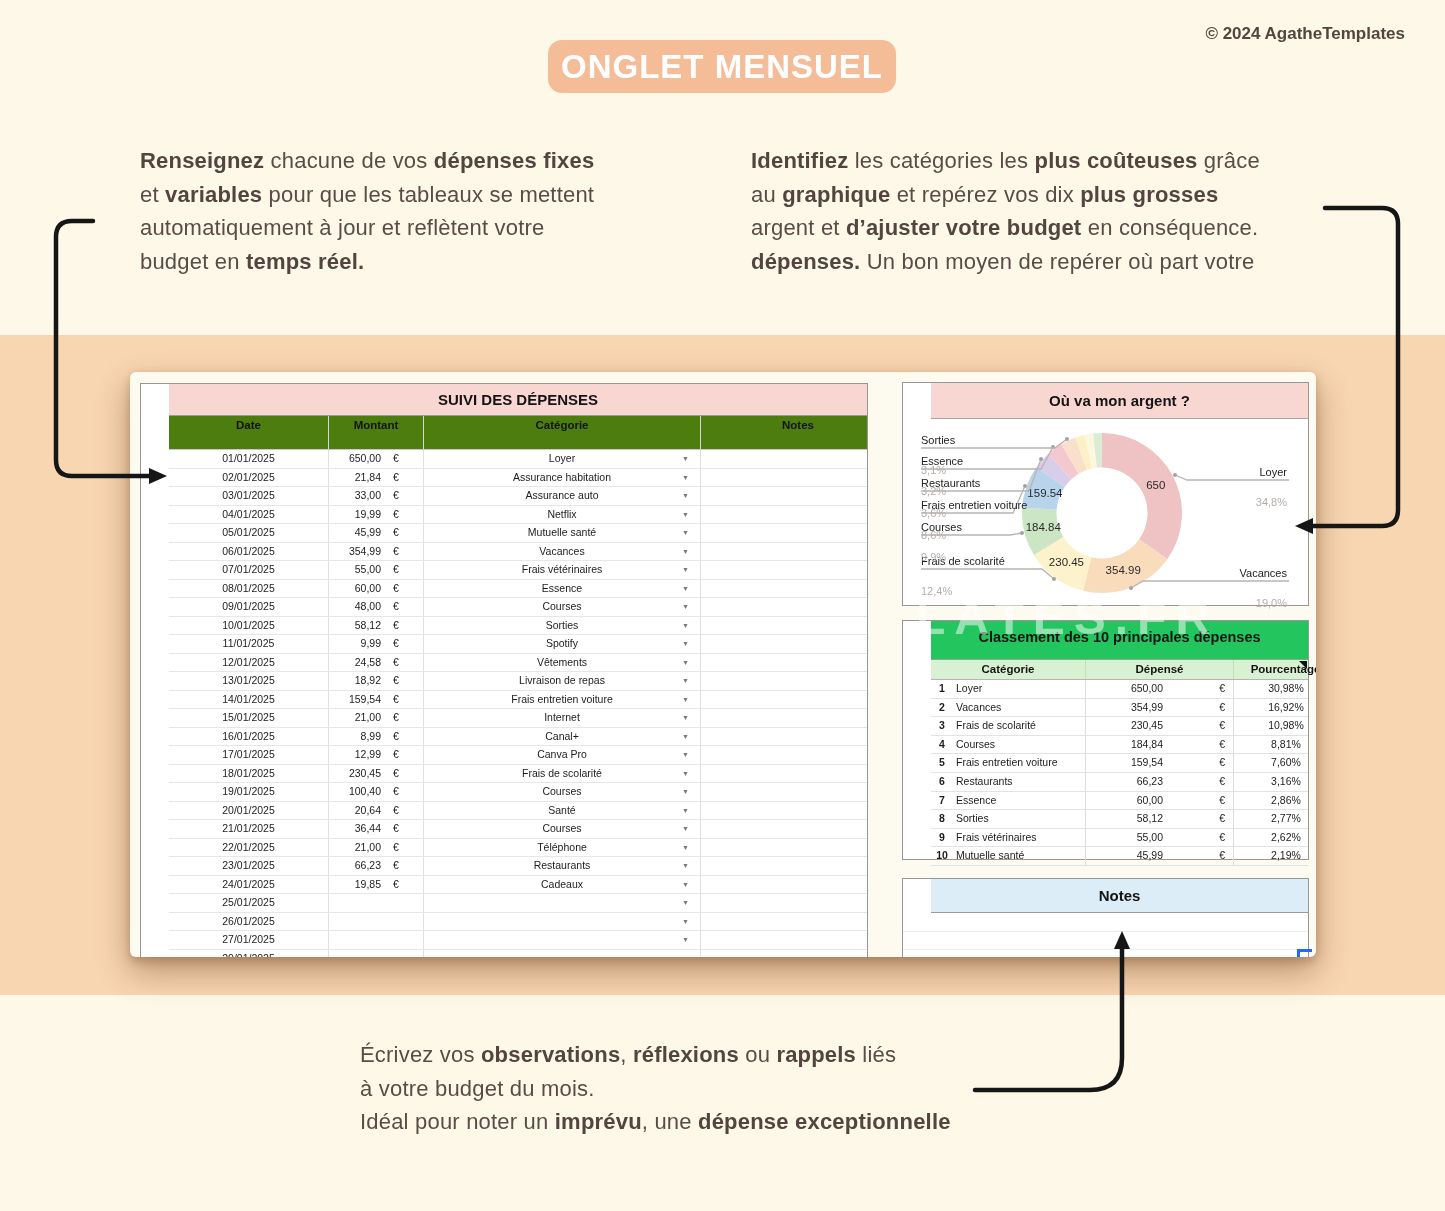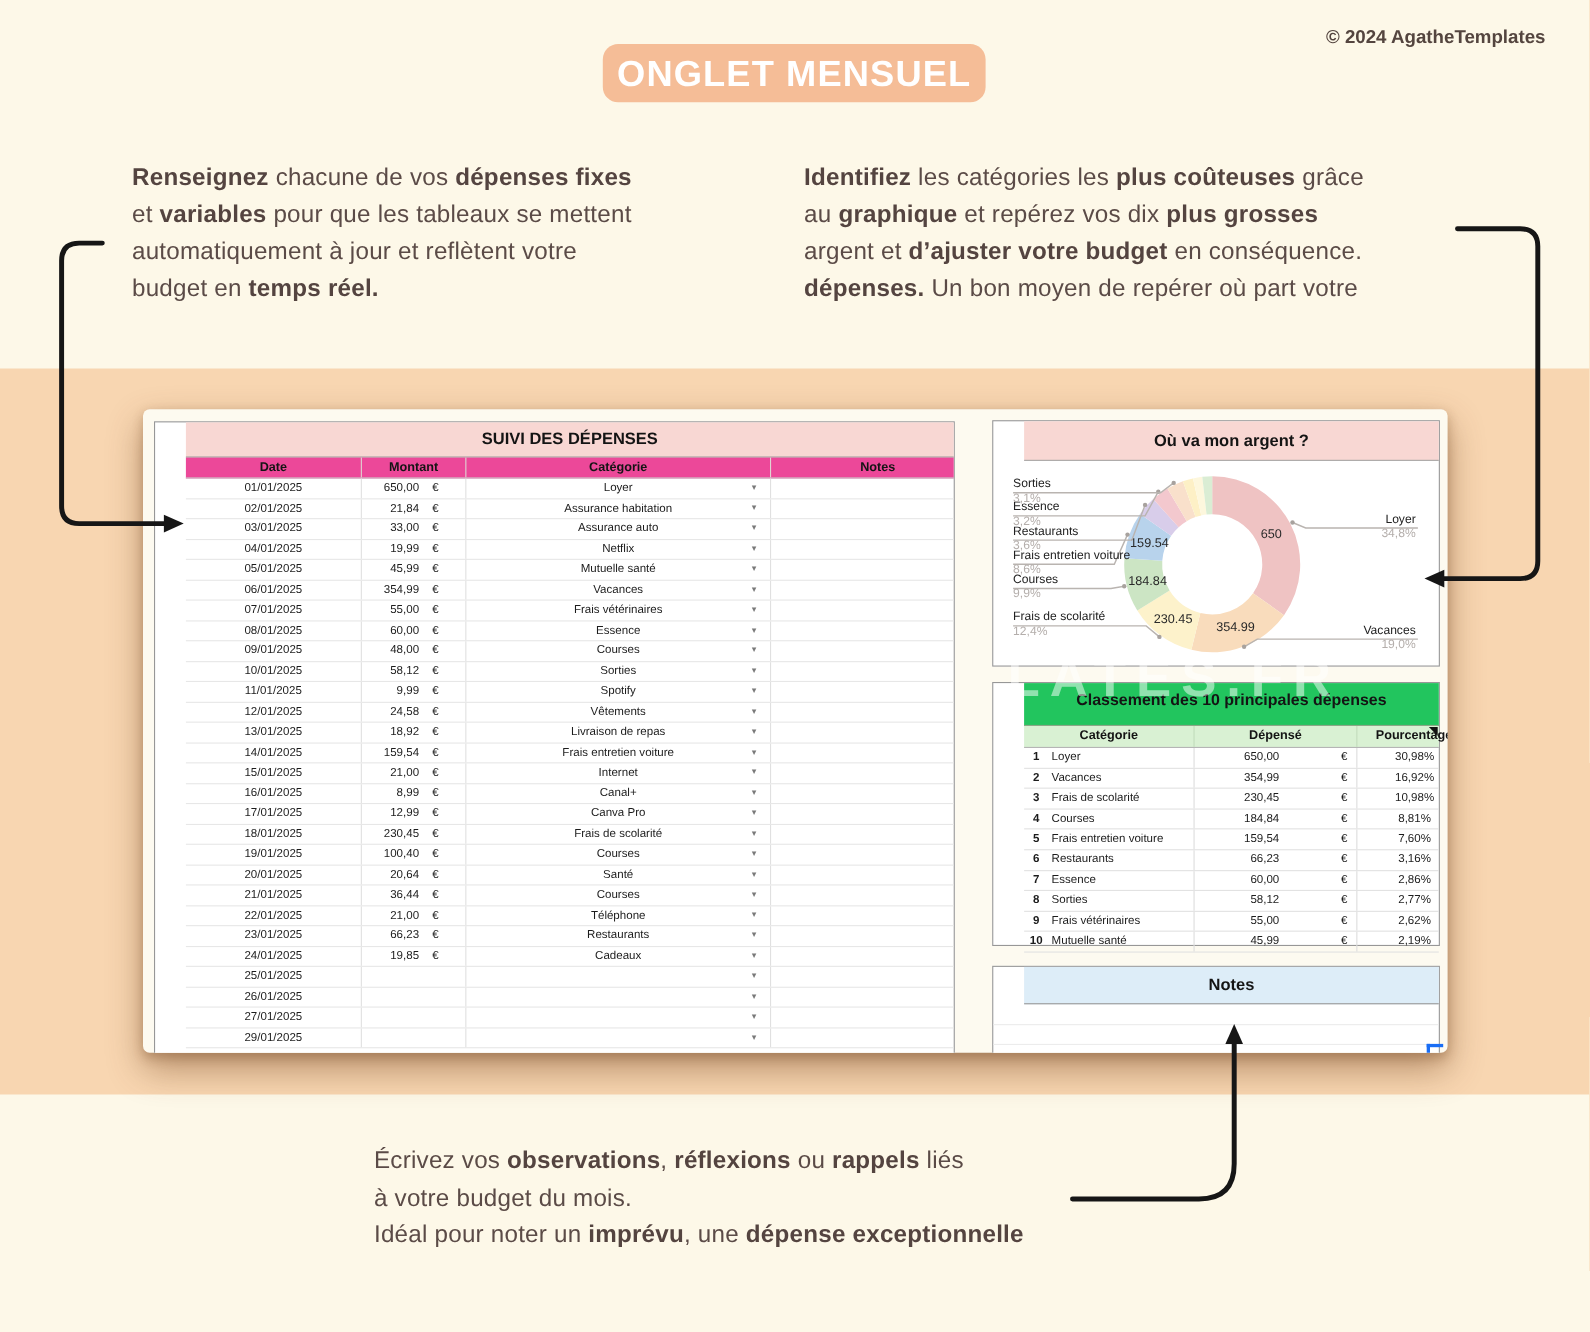--- a/index.html
+++ b/index.html
@@ -11,38 +11,38 @@
   #band-peach{top:335px;height:660px;background:#f8d6b1;}
 
   .badge{
     position:absolute;left:548px;top:40px;width:348px;height:53px;
     background:#f5bd97;border-radius:14px;color:#ffffff;
     font-size:33px;font-weight:700;letter-spacing:1px;
     text-align:center;line-height:54px;
   }
   .copyright{position:absolute;top:24px;right:40px;font-size:17px;font-weight:700;color:#54453f;}
 
-  .para{position:absolute;font-size:22px;line-height:33.5px;color:#5b4b47;letter-spacing:.2px;}
+  .para{position:absolute;font-size:22px;line-height:33.5px;color:#5b4b47;letter-spacing:.2px;margin-left:20px;}
   .para b{color:#544440;}
   #para-left{left:120px;top:144px;width:560px;}
   #para-right{left:731px;top:144px;width:600px;}
   #para-outro{left:340px;top:1038px;width:680px;}
 
   .sheet{
     position:absolute;left:130px;top:372px;width:1186px;height:585px;
     background:#fdfaf0;border-radius:6px;overflow:hidden;
     box-shadow:0 14px 32px rgba(105,58,22,.45),0 4px 10px rgba(105,58,22,.28);
   }
   .card{position:absolute;background:#ffffff;border:1px solid #979797;box-sizing:border-box;padding-left:28px;}
 
   
   #expenses-card{left:10px;top:11px;width:728px;height:600px;}
   .exp-title{height:32px;box-sizing:border-box;background:#f8d7d3;border-bottom:1px solid #9a9a9a;
     font-weight:700;font-size:15px;color:#141414;text-align:center;line-height:32px;}
-  .exp-head{height:19px;box-sizing:border-box;background:#ec4899;border-bottom:1px solid #c9c9c9;
+  .exp-head{height:34px;box-sizing:border-box;background:#4d7c0f;border-bottom:1px solid #c9c9c9;
     display:grid;grid-template-columns:160px 95px 277px 194px;
     font-weight:700;font-size:11.5px;color:#141414;text-align:center;line-height:18px;}
   .exp-row{height:18.5px;box-sizing:border-box;display:grid;grid-template-columns:160px 95px 277px 194px;
     font-size:10.5px;color:#1c1c1c;border-bottom:1px solid #e7e7e7;line-height:17.5px;}
   .exp-row>div{box-sizing:border-box;border-right:1px solid #e0e0e0;}
   .exp-row>div:last-child,.exp-head>div:last-child{border-right:none;}
   .exp-head>div{box-sizing:border-box;border-right:1px solid #e0d4d2;}
   .c-date{text-align:center;}
   .c-amt{position:relative;}
   .c-amt .amt{position:absolute;right:42px;}
@@ -51,21 +51,21 @@
   .c-cat .dd{position:absolute;right:11px;top:0;font-size:7px;color:#7a7a7a;line-height:17.5px;}
 
   
   #chart-card{left:772px;top:10px;width:407px;height:224px;}
   .chart-head{position:relative;z-index:2;height:36px;box-sizing:border-box;background:#f8d7d3;
     border-bottom:1px solid #a7a7a7;font-weight:700;font-size:15px;color:#141414;
     text-align:center;line-height:35px;}
   #donut-svg{position:absolute;left:0;top:0;z-index:1;}
   .callout{position:absolute;z-index:3;font-size:11px;line-height:11.5px;}
   .callout .cname{color:#222222;}
-  .callout .cpct{color:#b4aeab;margin-top:1px;}
+  .callout .cpct{color:#b4aeab;margin-top:18px;}
   .callout.cright{text-align:right;}
 
   
   #ranking-card{left:772px;top:248px;width:407px;height:240px;}
   .rank-title{height:39px;box-sizing:border-box;background:#22c55e;border-bottom:1px solid #8ba886;
     font-weight:700;font-size:14.5px;color:#141414;text-align:center;line-height:32px;}
   .rank-head{position:relative;height:20px;box-sizing:border-box;background:#d9f1d3;border-bottom:1px solid #b5b5b5;
     display:grid;grid-template-columns:155px 148px 104px;
     font-weight:700;font-size:11.5px;color:#141414;text-align:center;line-height:19px;}
   .rank-head>div{box-sizing:border-box;border-right:1px solid #c2dcbc;}

